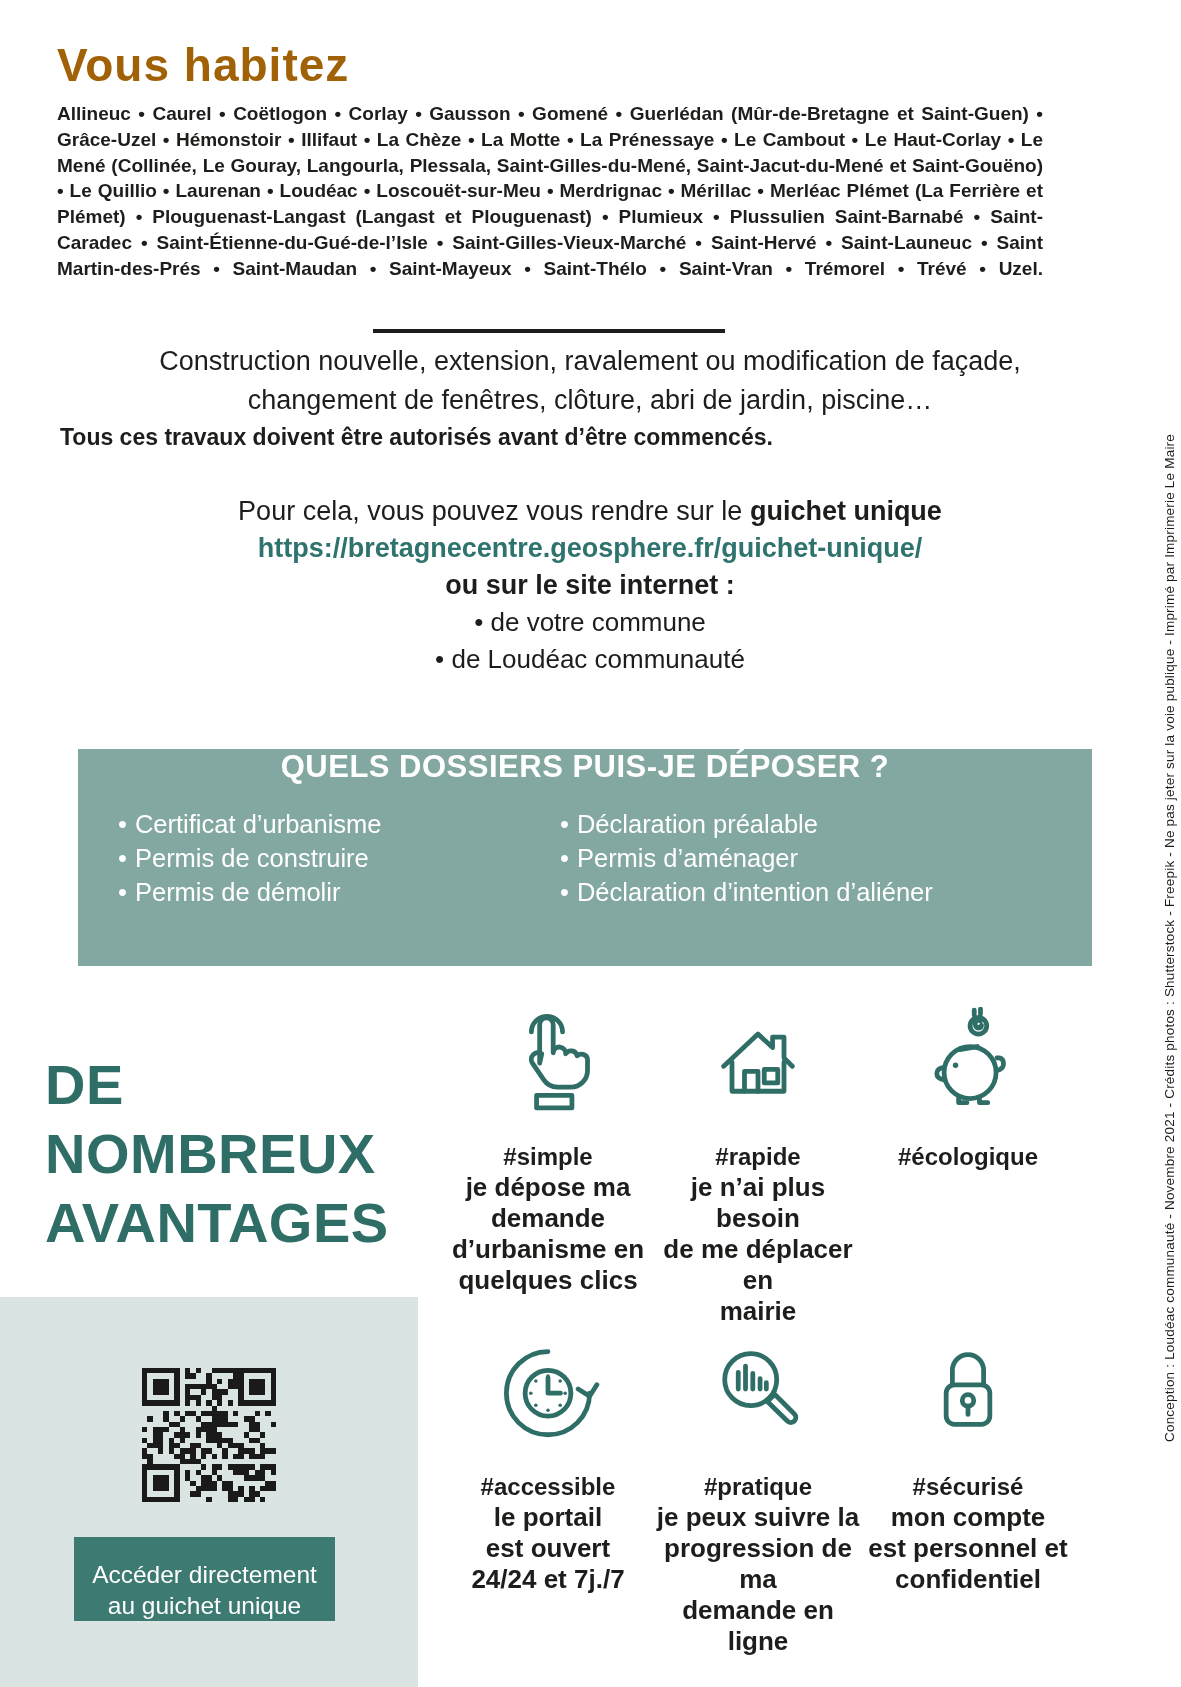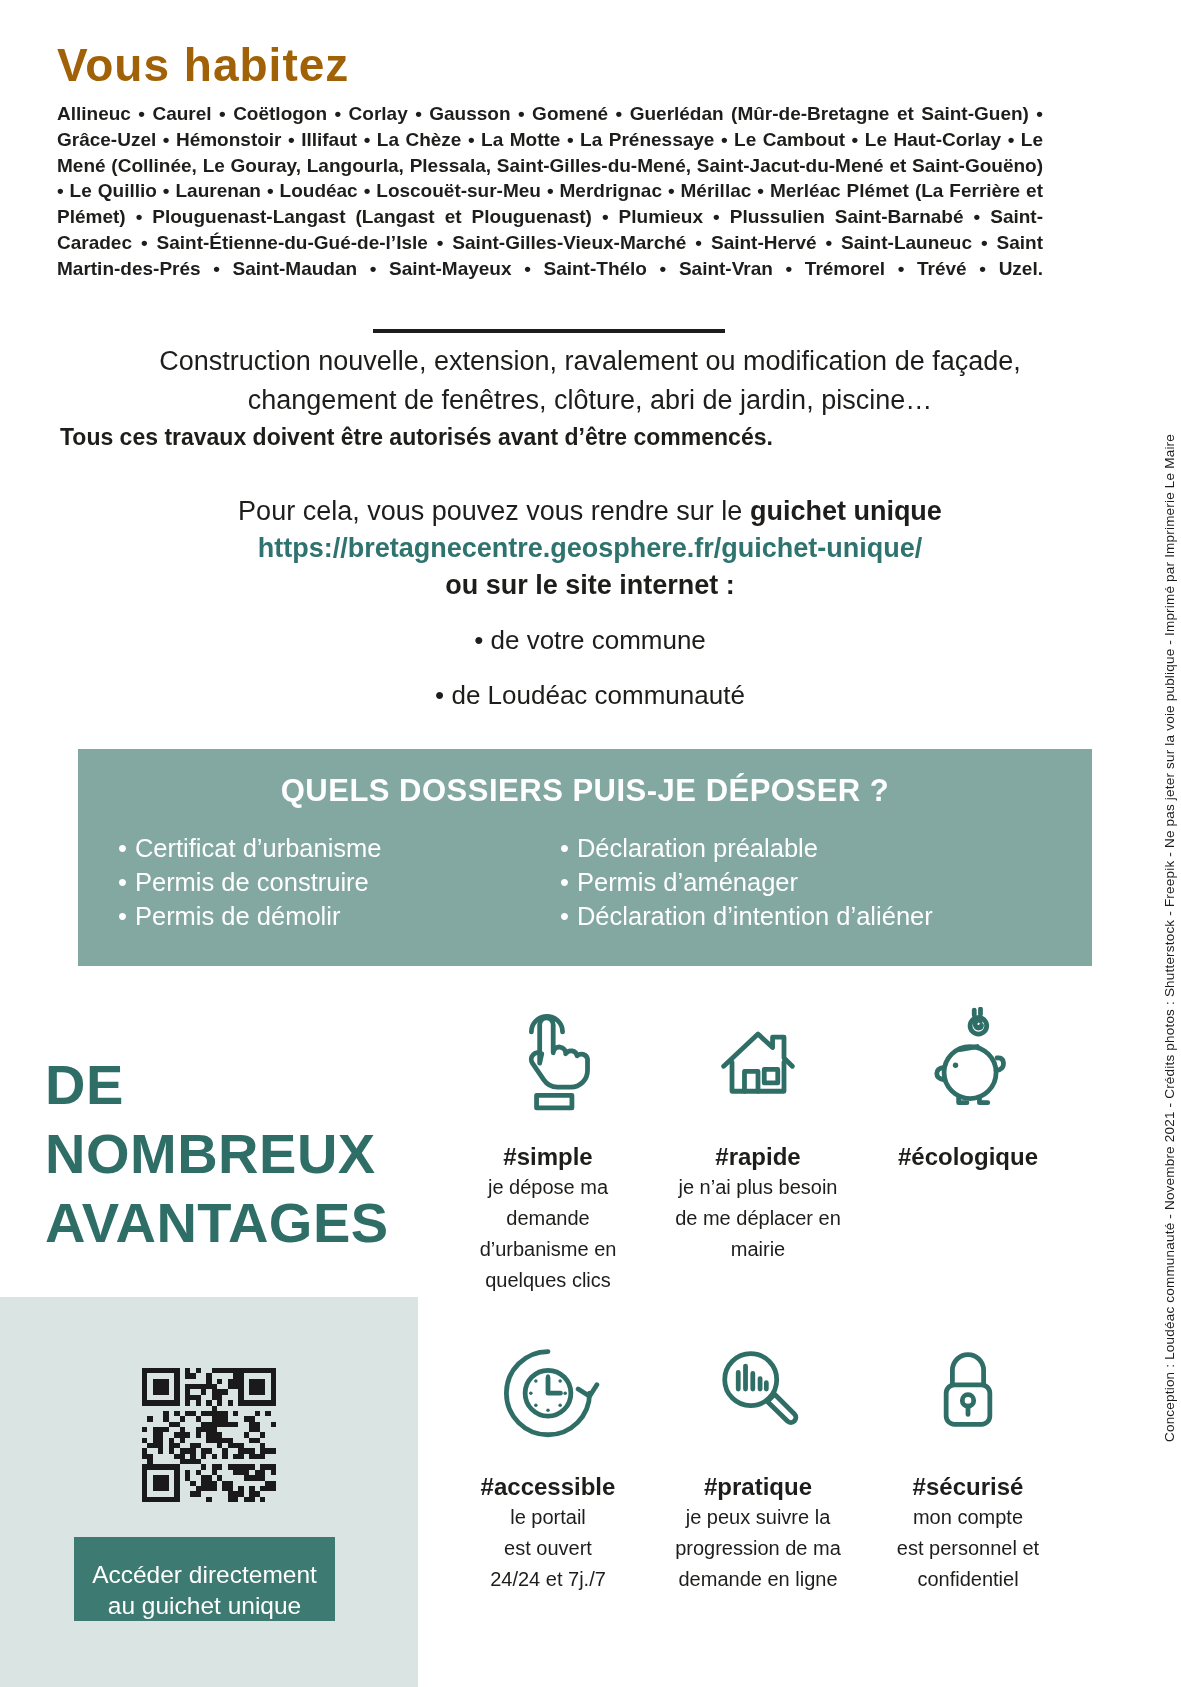--- a/index.html
+++ b/index.html
@@ -16,43 +16,43 @@
 
   .intro{position:absolute;left:60px;top:342px;width:1060px;text-align:center;
          font-size:27px;line-height:39px;}
   .warning{position:absolute;left:60px;top:424px;width:1060px;text-align:left;
            font-size:23px;font-weight:bold;}
 
   .access{position:absolute;left:60px;top:493px;width:1060px;text-align:center;font-size:27px;}
   .access .line{line-height:37px;}
   .access .bold{font-weight:bold;}
   .access .url{color:#2e736d;font-weight:bold;text-decoration:none;cursor:pointer;}
-  .access .blt{font-size:26px;margin-top:18px;}
+  .access .blt{font-size:26px;}
 
   .box{position:absolute;left:78px;top:749px;width:1014px;height:217px;background:#83a8a2;
-       color:#ffffff;box-sizing:border-box;padding-top:24px;}
+       color:#ffffff;box-sizing:border-box;}
   .box-title{text-align:center;font-size:31px;font-weight:bold;letter-spacing:0.5px;}
   .box-cols{display:flex;margin-top:22px;padding-left:40px;}
   .box-col{font-size:25.5px;line-height:34px;}
   .box-col.left{width:442px;}
   .box-col .b{margin-right:8px;}
 
   .adv-heading{position:absolute;left:45px;top:1050px;font-size:56px;font-weight:bold;
                line-height:69px;color:#2f6e66;letter-spacing:0.5px;}
 
   .grid-row{position:absolute;left:443px;width:630px;display:flex;}
   .grid-row.r1{top:1000px;}
   .grid-row.r2{top:1330px;}
   .cell{width:210px;display:flex;flex-direction:column;align-items:center;text-align:center;}
   .icon-wrap{height:118px;display:flex;align-items:center;justify-content:center;}
   .cell svg{width:104px;height:104px;}
   .cell svg *{stroke:#2f6e66;stroke-width:4.6;fill:none;stroke-linecap:round;stroke-linejoin:round;}
   .cell svg .fill{fill:#2f6e66;stroke:none;}
   .tag{font-size:24px;font-weight:bold;margin-top:24px;line-height:30px;}
-  .desc{font-size:20px;line-height:31px;}
+  .desc{font-size:26px;line-height:31px;font-weight:bold;}
 
   .panel{position:absolute;left:0;top:1297px;width:418px;height:390px;background:#dae4e2;}
   .qr{position:absolute;left:142px;top:1368px;width:134px;height:134px;}
   .qr svg{width:134px;height:134px;display:block;}
 
   .btn{position:absolute;left:74px;top:1537px;width:261px;height:84px;background:#3d7a72;
        color:#ffffff;display:flex;flex-direction:column;align-items:center;justify-content:flex-end;
        font-size:24.5px;line-height:31px;cursor:pointer;border:none;}
 
   .credits{position:absolute;right:4px;top:312px;height:1252px;writing-mode:vertical-rl;

